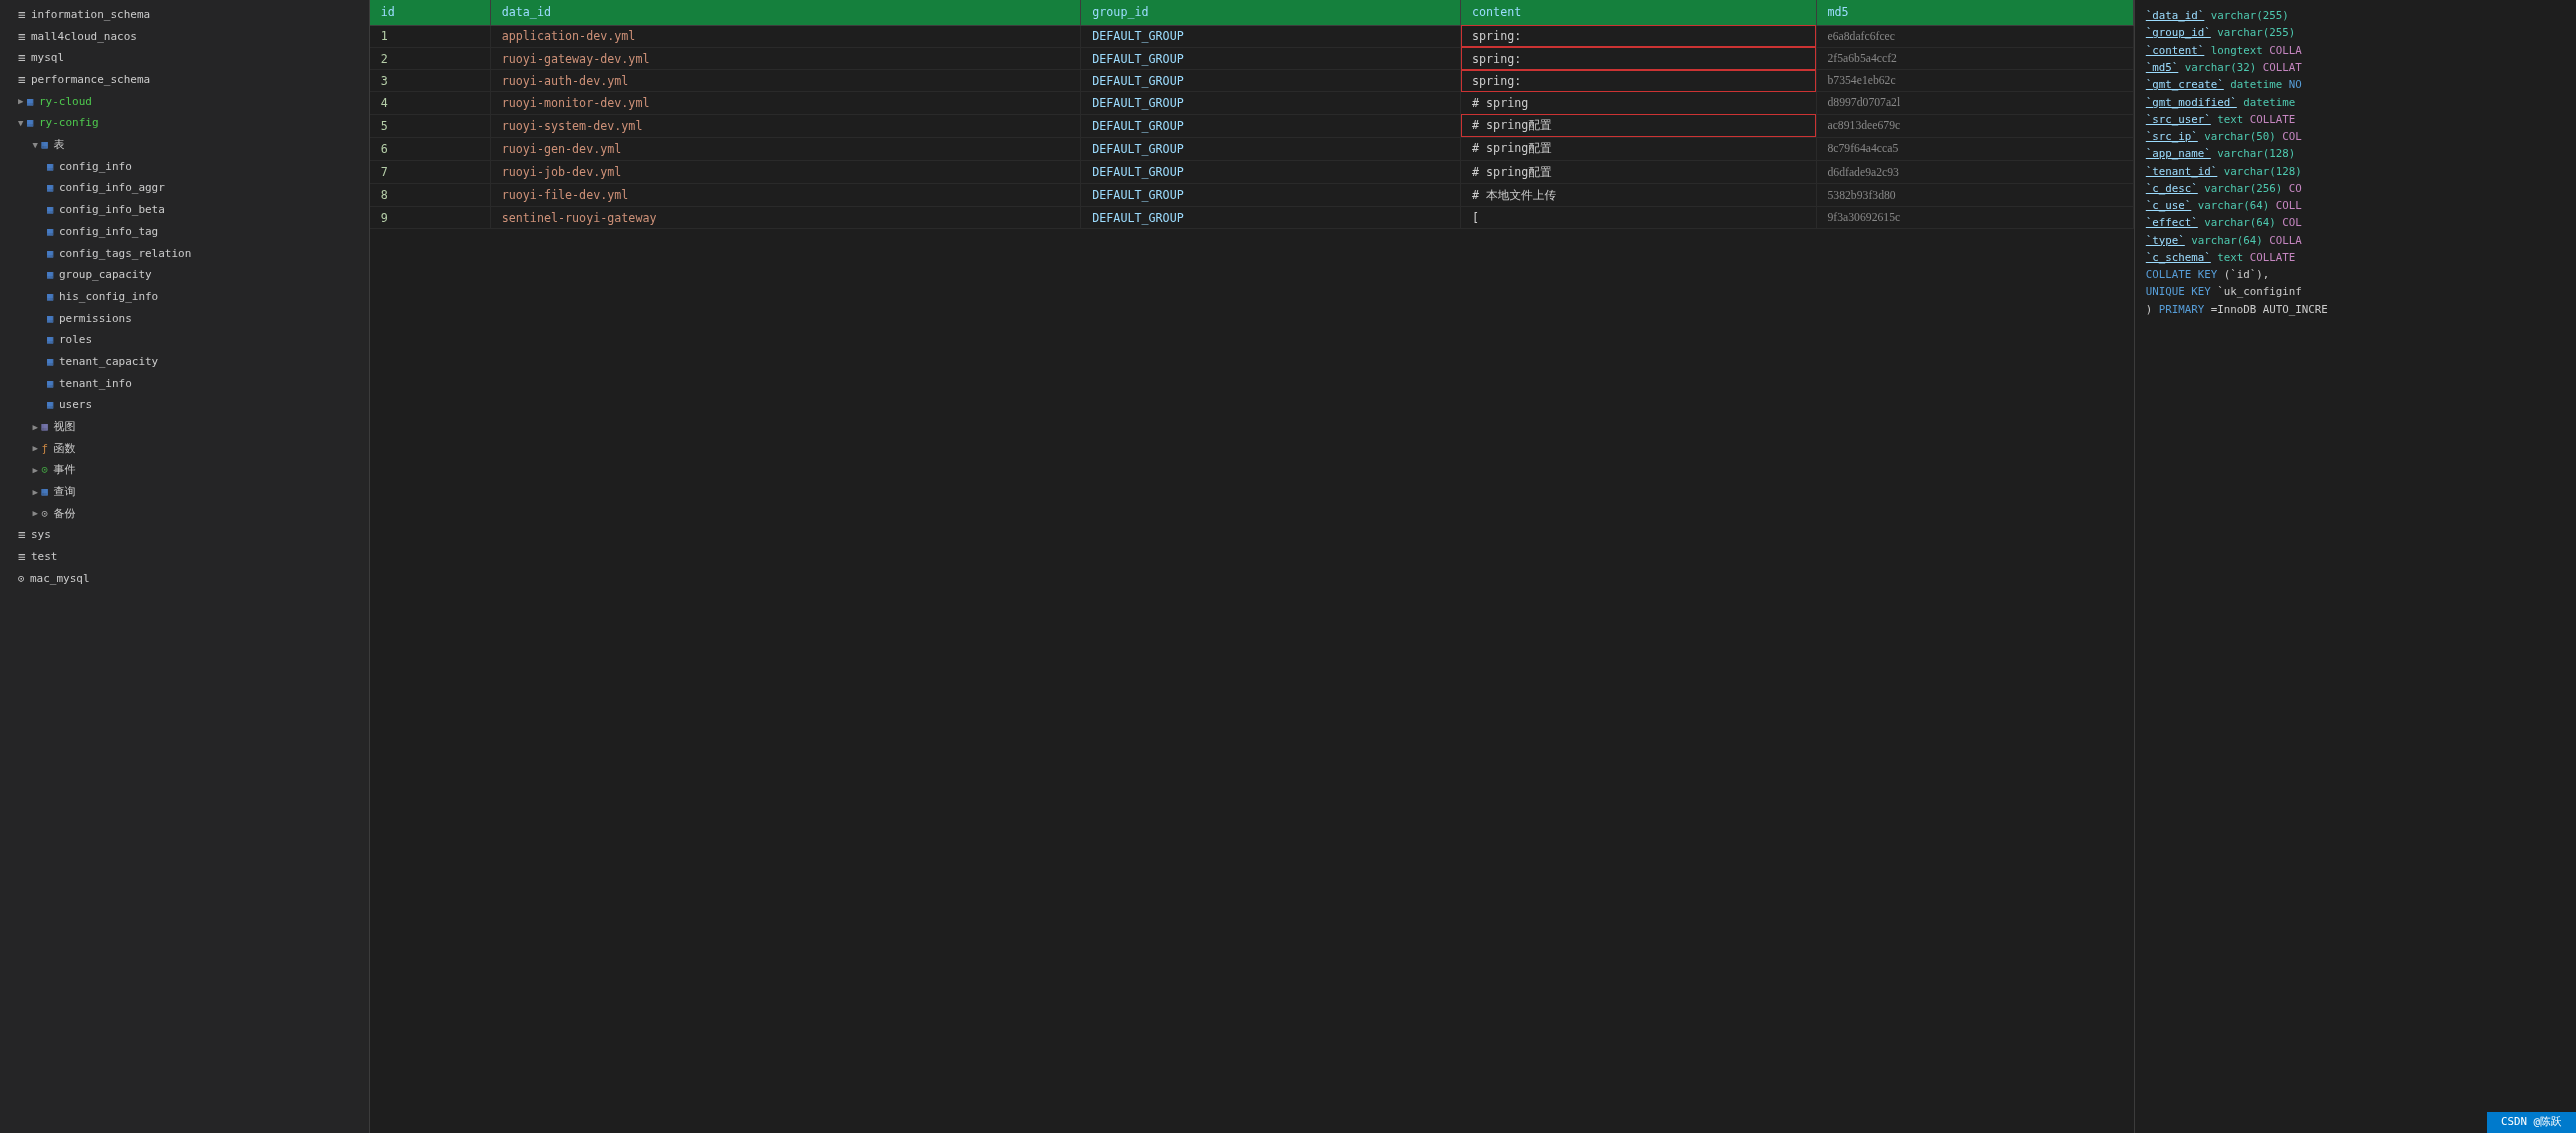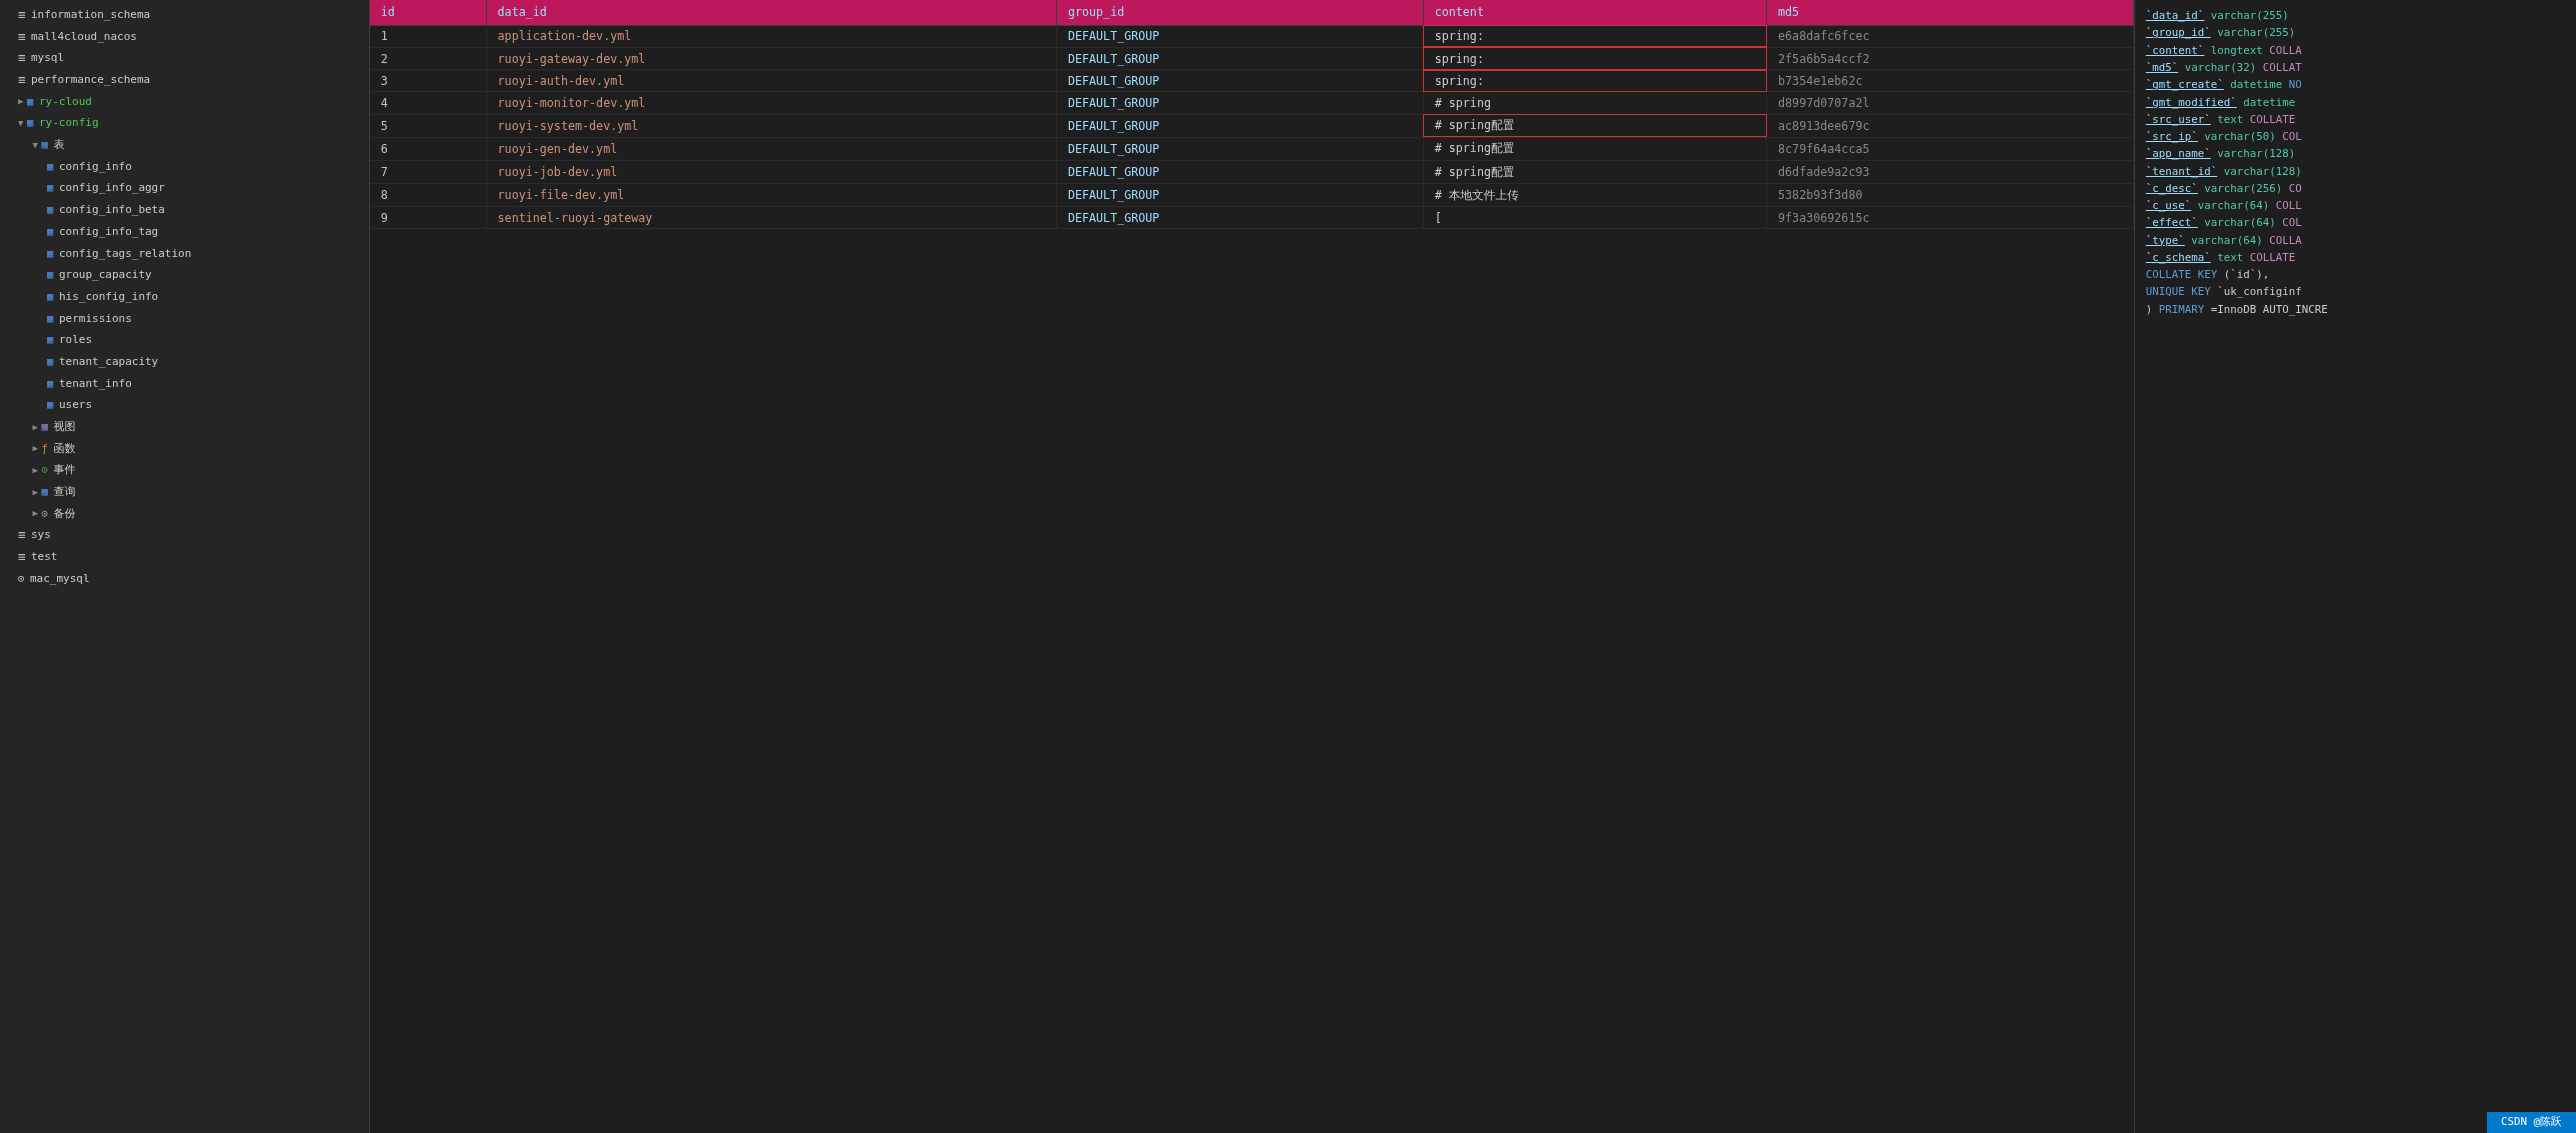--- a/index.html
+++ b/index.html
@@ -76,21 +76,21 @@
       flex: 1;
       overflow: auto;
     }
 
     table {
       border-collapse: collapse;
       width: 100%;
     }
 
     thead tr {
-      background: #be185d;
+      background: #15803d;
       border-bottom: 0.9px solid #3c3c3c;
     }
 
     thead th {
       padding: 5.4px 10.8px;
       text-align: left;
       color: #9cdcfe;
       font-weight: normal;
       border-right: 0.9px solid #3c3c3c;
       white-space: nowrap;
@@ -106,21 +106,21 @@
       border-right: 0.9px solid #2a2a2a;
       white-space: nowrap;
       font-size: 11.7px;
       color: #cccccc;
     }
 
     .td-id { color: #b5cea8; }
     .td-data-id { color: #ce9178; }
     .td-group { color: #9cdcfe; }
     .td-content { color: #cccccc; }
-    .td-md5 { color: #888; }
+    .td-md5 { color: #888; font-family: Liberation Serif, serif; }
 
     
     .ddl-panel {
       width: 442px;
       min-width: 442px;
       background: #1e1e1e;
       border-left: 0.9px solid #3c3c3c;
       overflow-y: auto;
       padding: 7.2px 10.8px;
       font-size: 10.8px;

